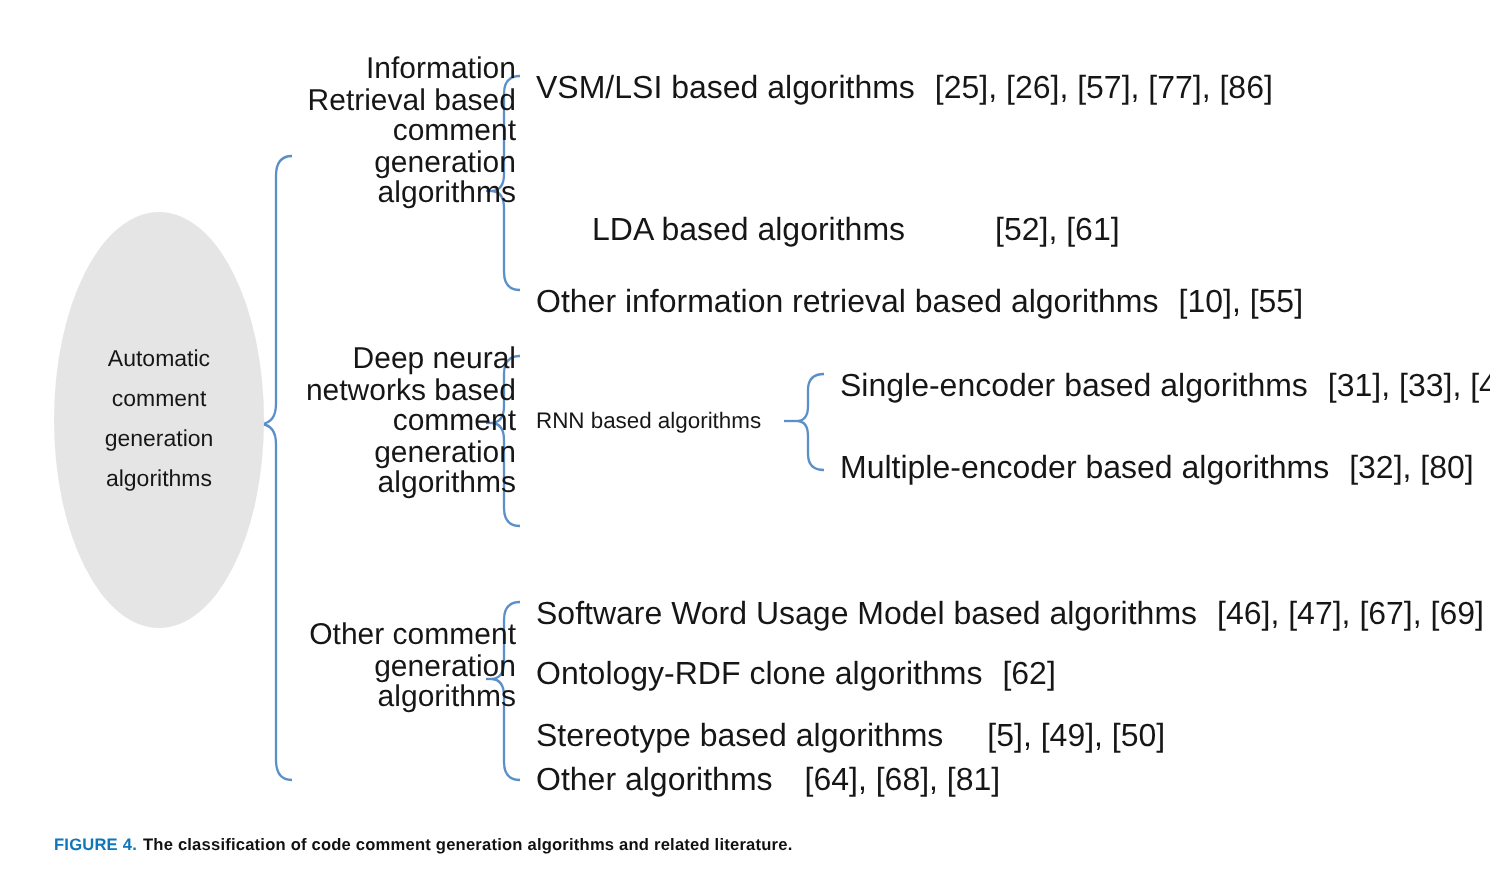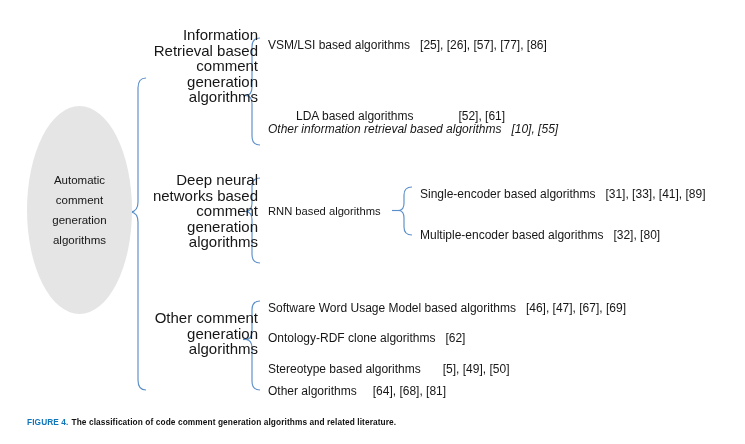--- a/index.html
+++ b/index.html
@@ -25,21 +25,21 @@
   .group-label{
     position:absolute;text-align:right;font-size:15px;line-height:15.6px;
     color:#161616;white-space:pre-line;width:118px;
   }
   #group-label-0{left:140px;top:27px;}
   #group-label-1{left:140px;top:172px;}
   #group-label-2{left:140px;top:310px;}
 
   
   .leaf-row{
-    position:absolute;font-size:12px;line-height:14px;color:#161616;
+    position:absolute;font-size:16px;line-height:14px;color:#161616;
     white-space:nowrap;
     text-align:center;
   }
   .leaf-text{}
   .leaf-refs{padding-left:10px;}
 
   
   .mid-node{
     position:absolute;font-size:11.2px;line-height:14px;color:#161616;
     white-space:nowrap;
@@ -101,21 +101,21 @@
   <div class="group-label" id="group-label-2">Other comment
 generation
 algorithms</div>
 
   <div class="leaf-row" style="left:268px;top:38px;">
     <span class="leaf-text">VSM/LSI based algorithms</span><span class="leaf-refs">[25], [26], [57], [77], [86]</span>
   </div>
   <div class="leaf-row" style="left:268px;top:109px;margin-left:28px;">
     <span class="leaf-text">LDA based algorithms</span><span class="leaf-refs" style="padding-left:45px;">[52], [61]</span>
   </div>
-  <div class="leaf-row" style="left:268px;top:122px;font-style:italic;">
+  <div class="leaf-row" style="left:268px;top:145px;">
     <span class="leaf-text">Other information retrieval based algorithms</span><span class="leaf-refs">[10], [55]</span>
   </div>
 
   <div class="mid-node" style="left:268px;top:204px;">
     <span>RNN based algorithms</span>
   </div>
 
   <div class="leaf-row" style="left:420px;top:187px;">
     <span class="leaf-text">Single-encoder based algorithms</span><span class="leaf-refs">[31], [33], [41], [89]</span>
   </div>

